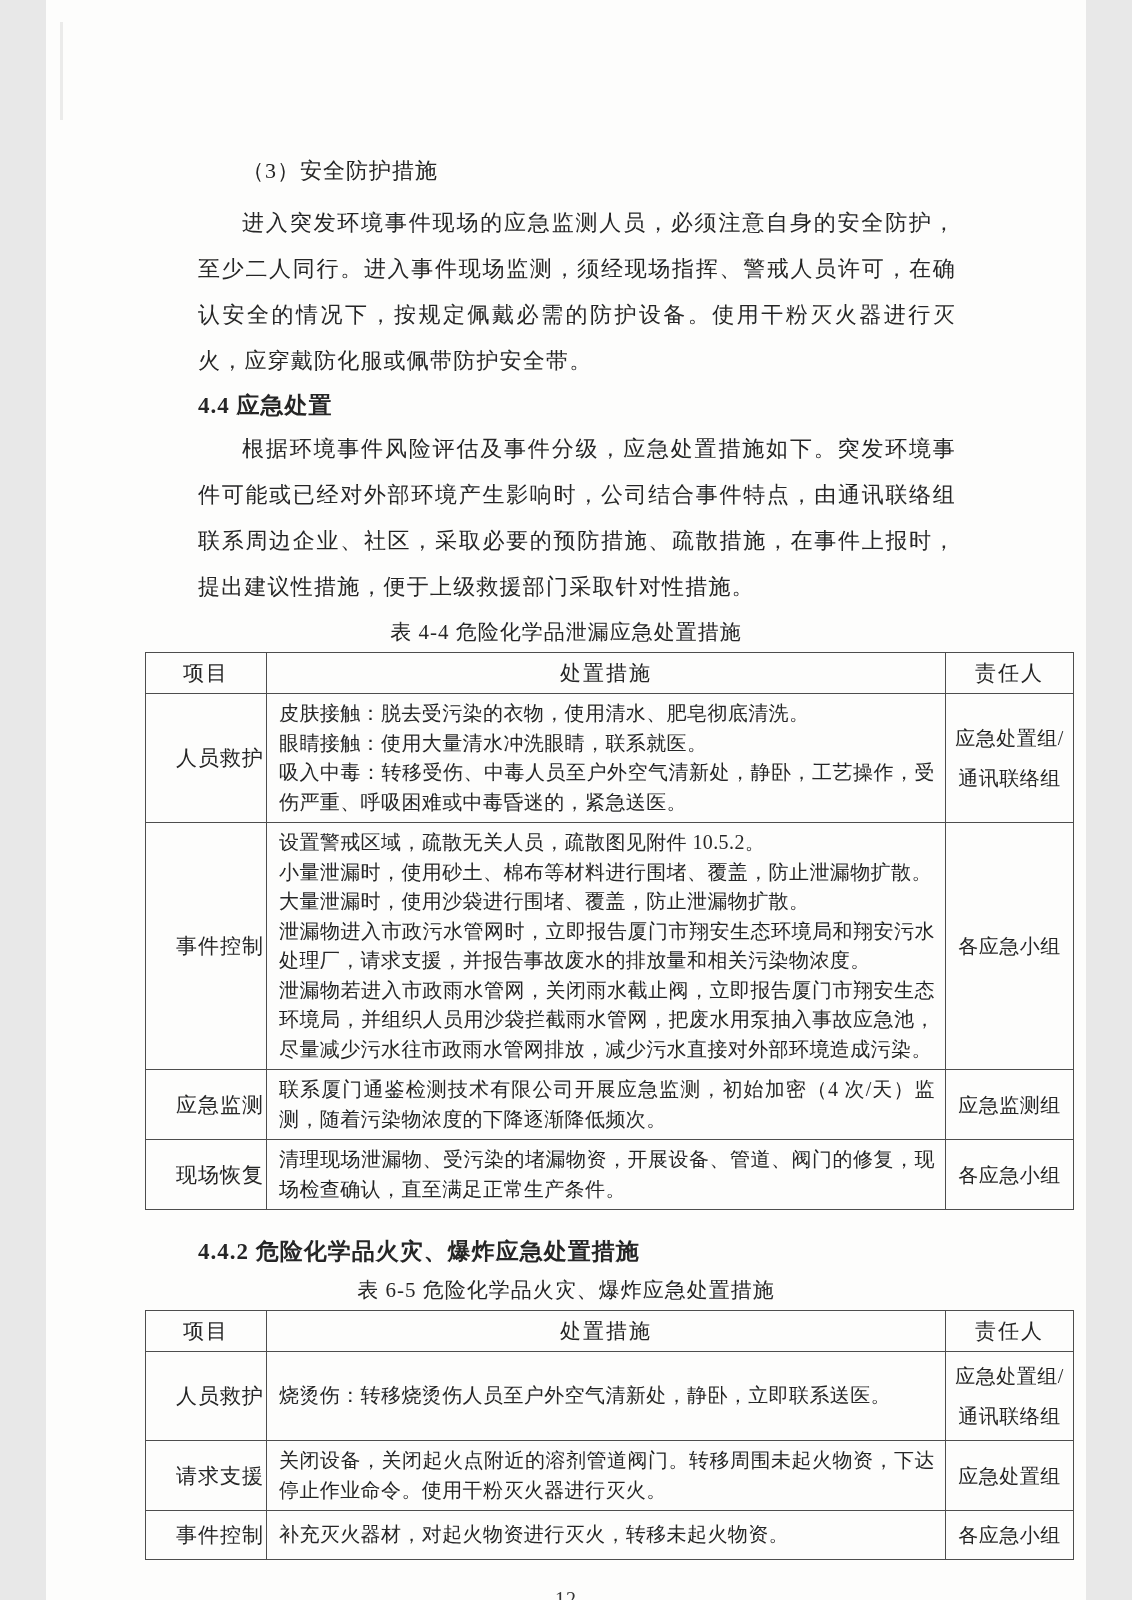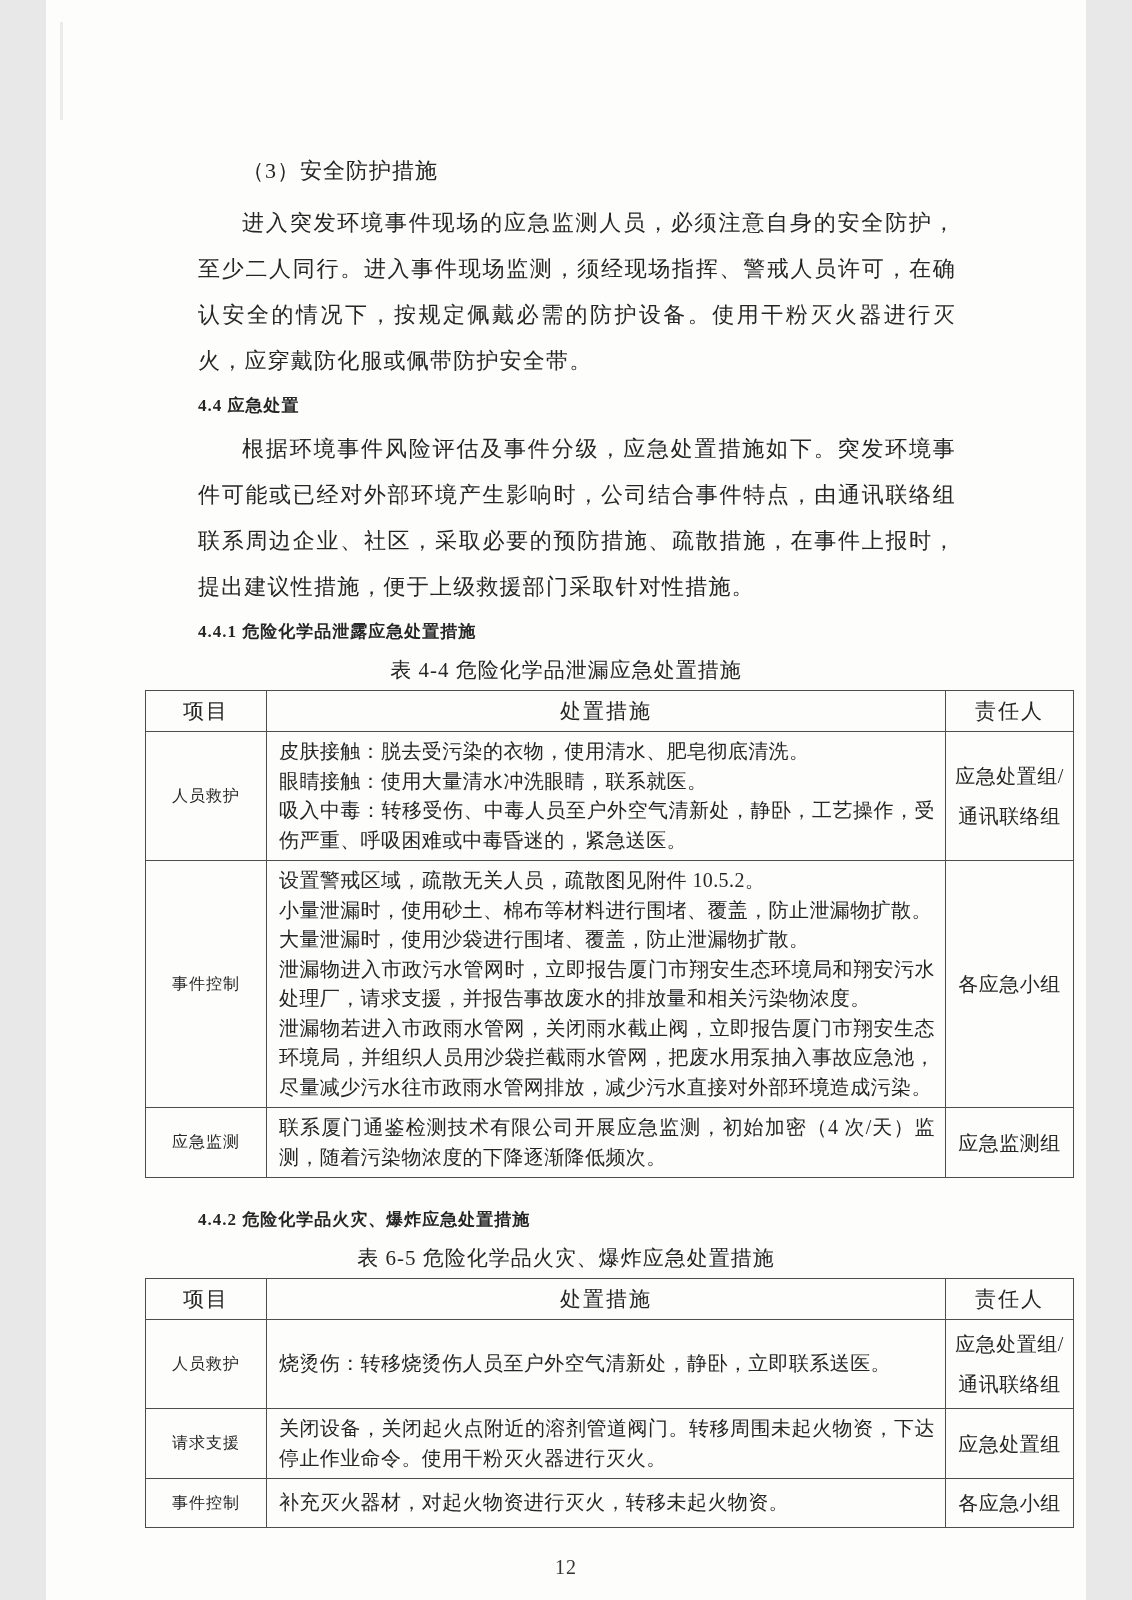--- a/index.html
+++ b/index.html
@@ -19,21 +19,21 @@
   
   .text-col { margin-left: 152px; margin-right: 130px; }
 
   .h-sub {
     font-size: 22px;
     line-height: 30px;
     text-indent: 2em;
     letter-spacing: 1px;
   }
   .h-bold {
-    font-size: 17px;
+    font-size: 23px;
     line-height: 32px;
     font-weight: bold;
     letter-spacing: 1px;
   }
   .para {
     font-size: 22px;
     line-height: 46px;
     text-indent: 2em;
     text-align: justify;
     letter-spacing: 1.2px;
@@ -64,22 +64,22 @@
     vertical-align: middle;
   }
   .tbl tr.hdr td {
     height: 41px;
     text-align: center;
     font-size: 21px;
     letter-spacing: 2px;
     padding: 2px 4px;
   }
   .tbl td.item {
-    text-align: center;
-    font-size: 16px;
+    text-align: right;
+    font-size: 21px;
     letter-spacing: 1px;
     padding: 4px 2px;
   }
   .tbl td.measures {
     padding: 5px 10px 5px 12px;
     vertical-align: middle;
   }
   .tbl td.measures .m {
     font-size: 20px;
     line-height: 29.5px;
@@ -119,21 +119,20 @@
 
   <div class="inner">
 
     <div class="text-col">
       <div class="h-sub">（3）安全防护措施</div>
       <p class="para">进入突发环境事件现场的应急监测人员，必须注意自身的安全防护，至少二人同行。进入事件现场监测，须经现场指挥、警戒人员许可，在确认安全的情况下，按规定佩戴必需的防护设备。使用干粉灭火器进行灭火，应穿戴防化服或佩带防护安全带。</p>
 
       <div class="h-bold">4.4 应急处置</div>
       <p class="para tight">根据环境事件风险评估及事件分级，应急处置措施如下。突发环境事件可能或已经对外部环境产生影响时，公司结合事件特点，由通讯联络组联系周边企业、社区，采取必要的预防措施、疏散措施，在事件上报时，提出建议性措施，便于上级救援部门采取针对性措施。</p>
 
-      <div class="h-bold">4.4.1 危险化学品泄露应急处置措施</div>
     </div>
 
     <div class="caption">表 4-4 危险化学品泄漏应急处置措施</div>
 
     <table class="tbl">
       <colgroup>
         <col style="width:121px">
         <col style="width:679px">
         <col style="width:128px">
       </colgroup>
@@ -163,20 +162,27 @@
         </td>
         <td class="resp">各应急小组</td>
       </tr>
       <tr>
         <td class="item">应急监测</td>
         <td class="measures">
           <div class="m">联系厦门通鉴检测技术有限公司开展应急监测，初始加密（4 次/天）监测，随着污染物浓度的下降逐渐降低频次。</div>
         </td>
         <td class="resp">应急监测组</td>
       </tr>
+      <tr>
+        <td class="item">现场恢复</td>
+        <td class="measures">
+          <div class="m">清理现场泄漏物、受污染的堵漏物资，开展设备、管道、阀门的修复，现场检查确认，直至满足正常生产条件。</div>
+        </td>
+        <td class="resp">各应急小组</td>
+      </tr>
       </tbody>
     </table>
 
     <div class="text-col">
       <div class="h-bold after-table">4.4.2 危险化学品火灾、爆炸应急处置措施</div>
     </div>
 
     <div class="caption">表 6-5 危险化学品火灾、爆炸应急处置措施</div>
 
     <table class="tbl">

